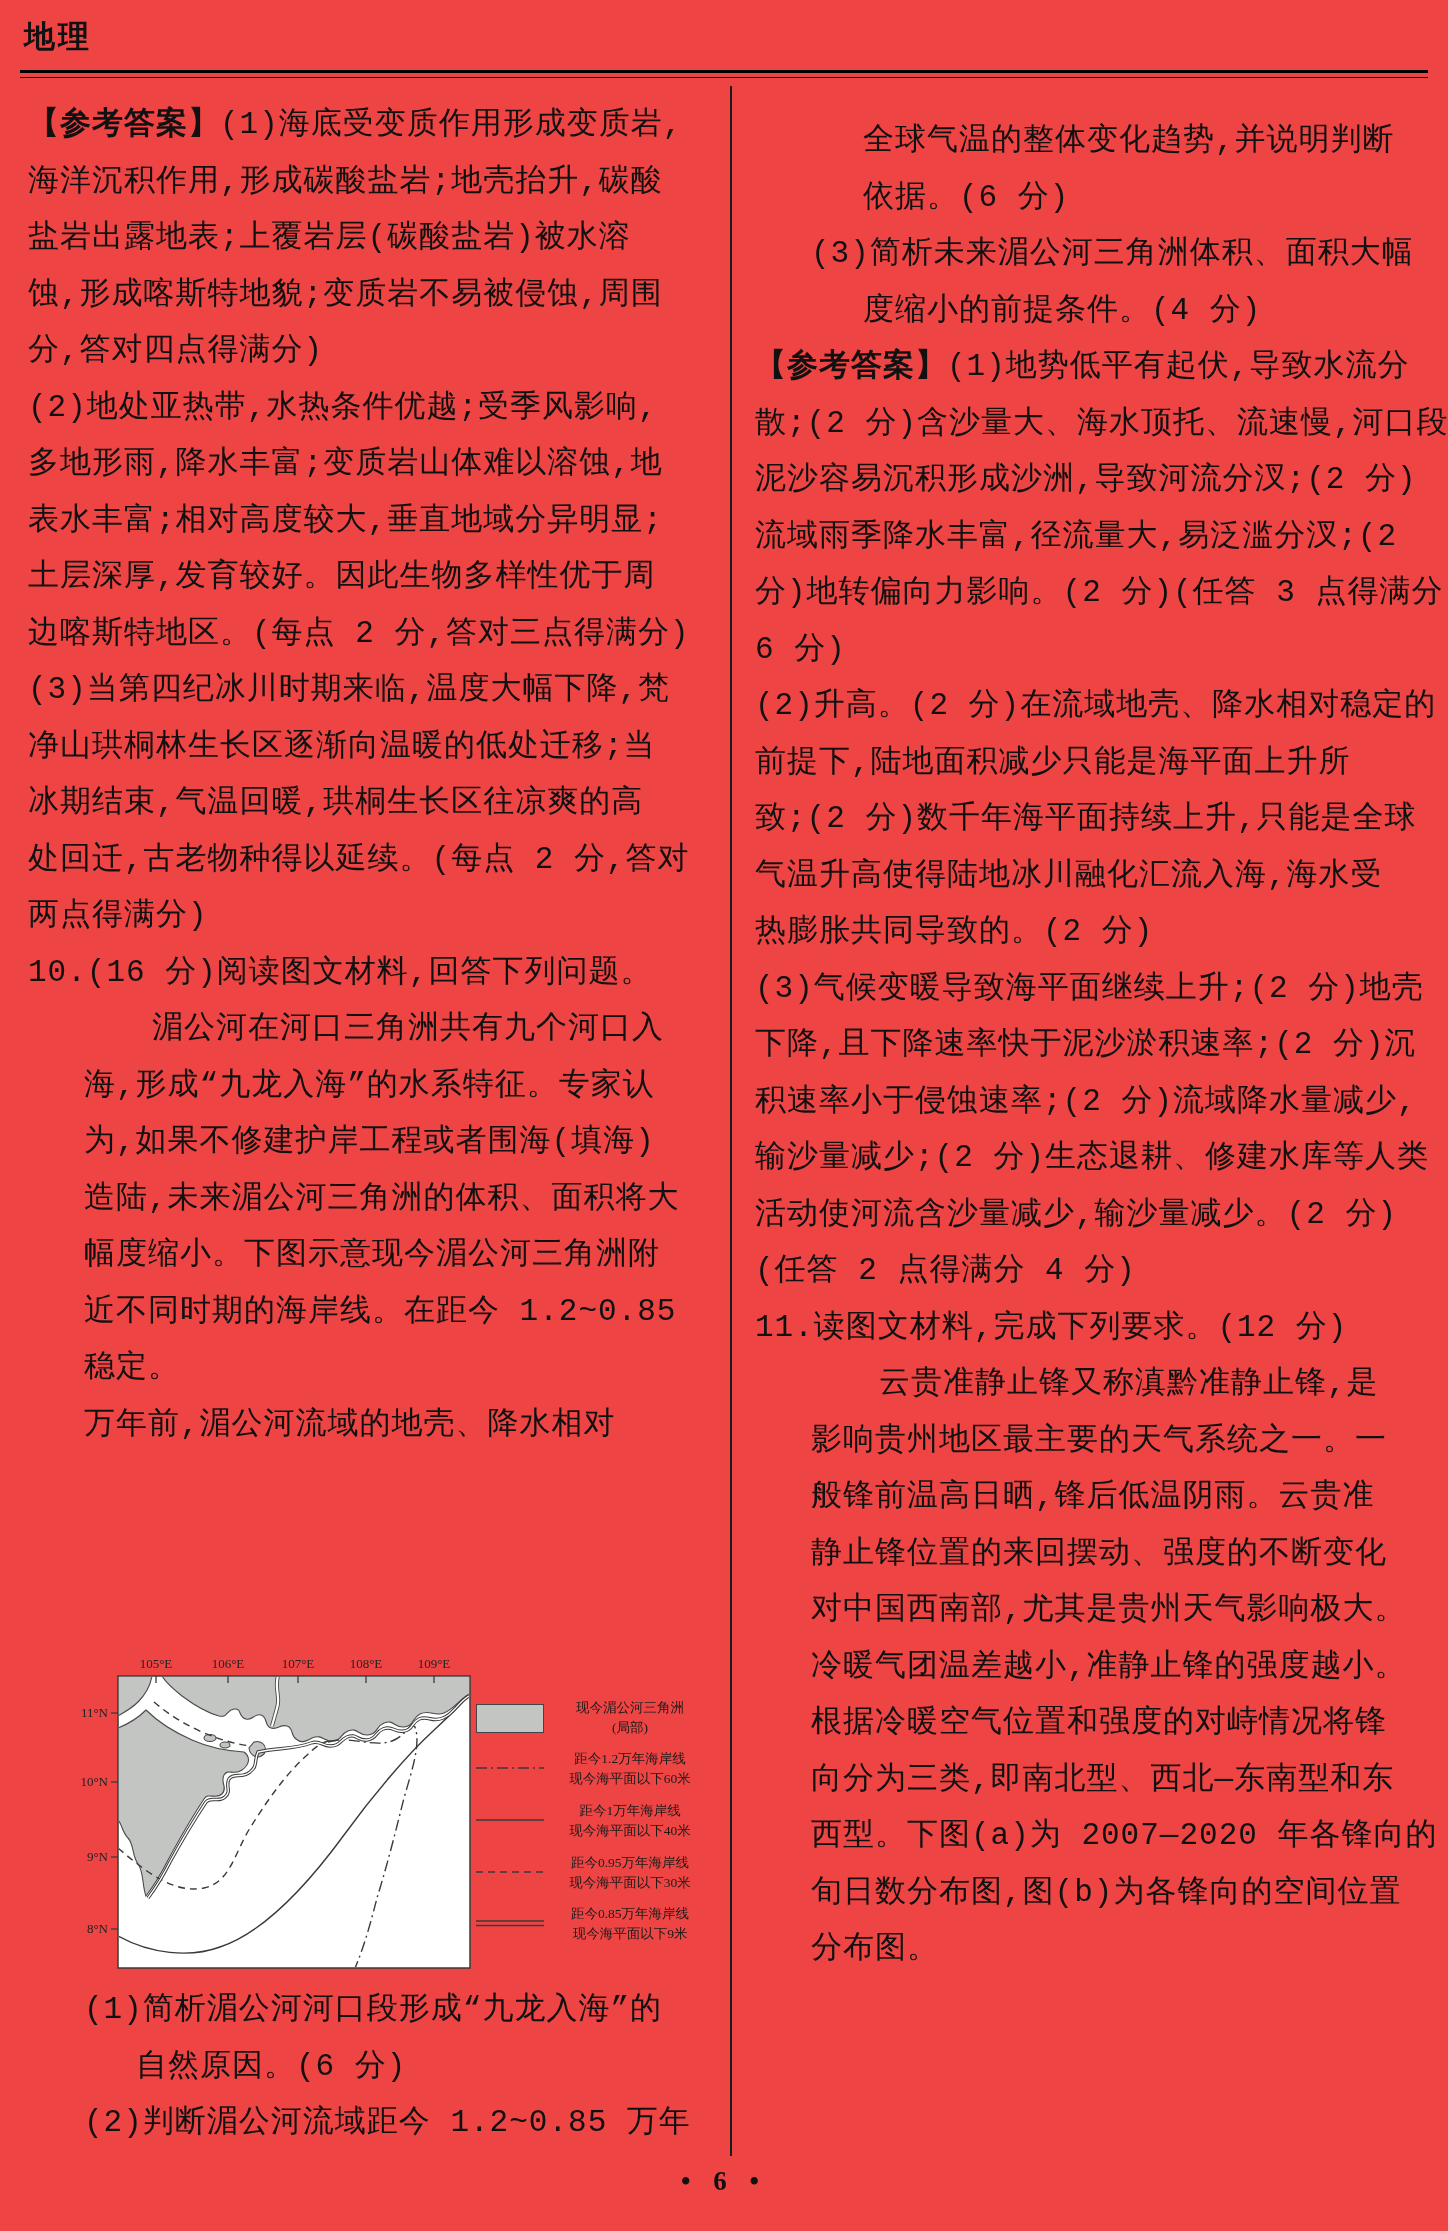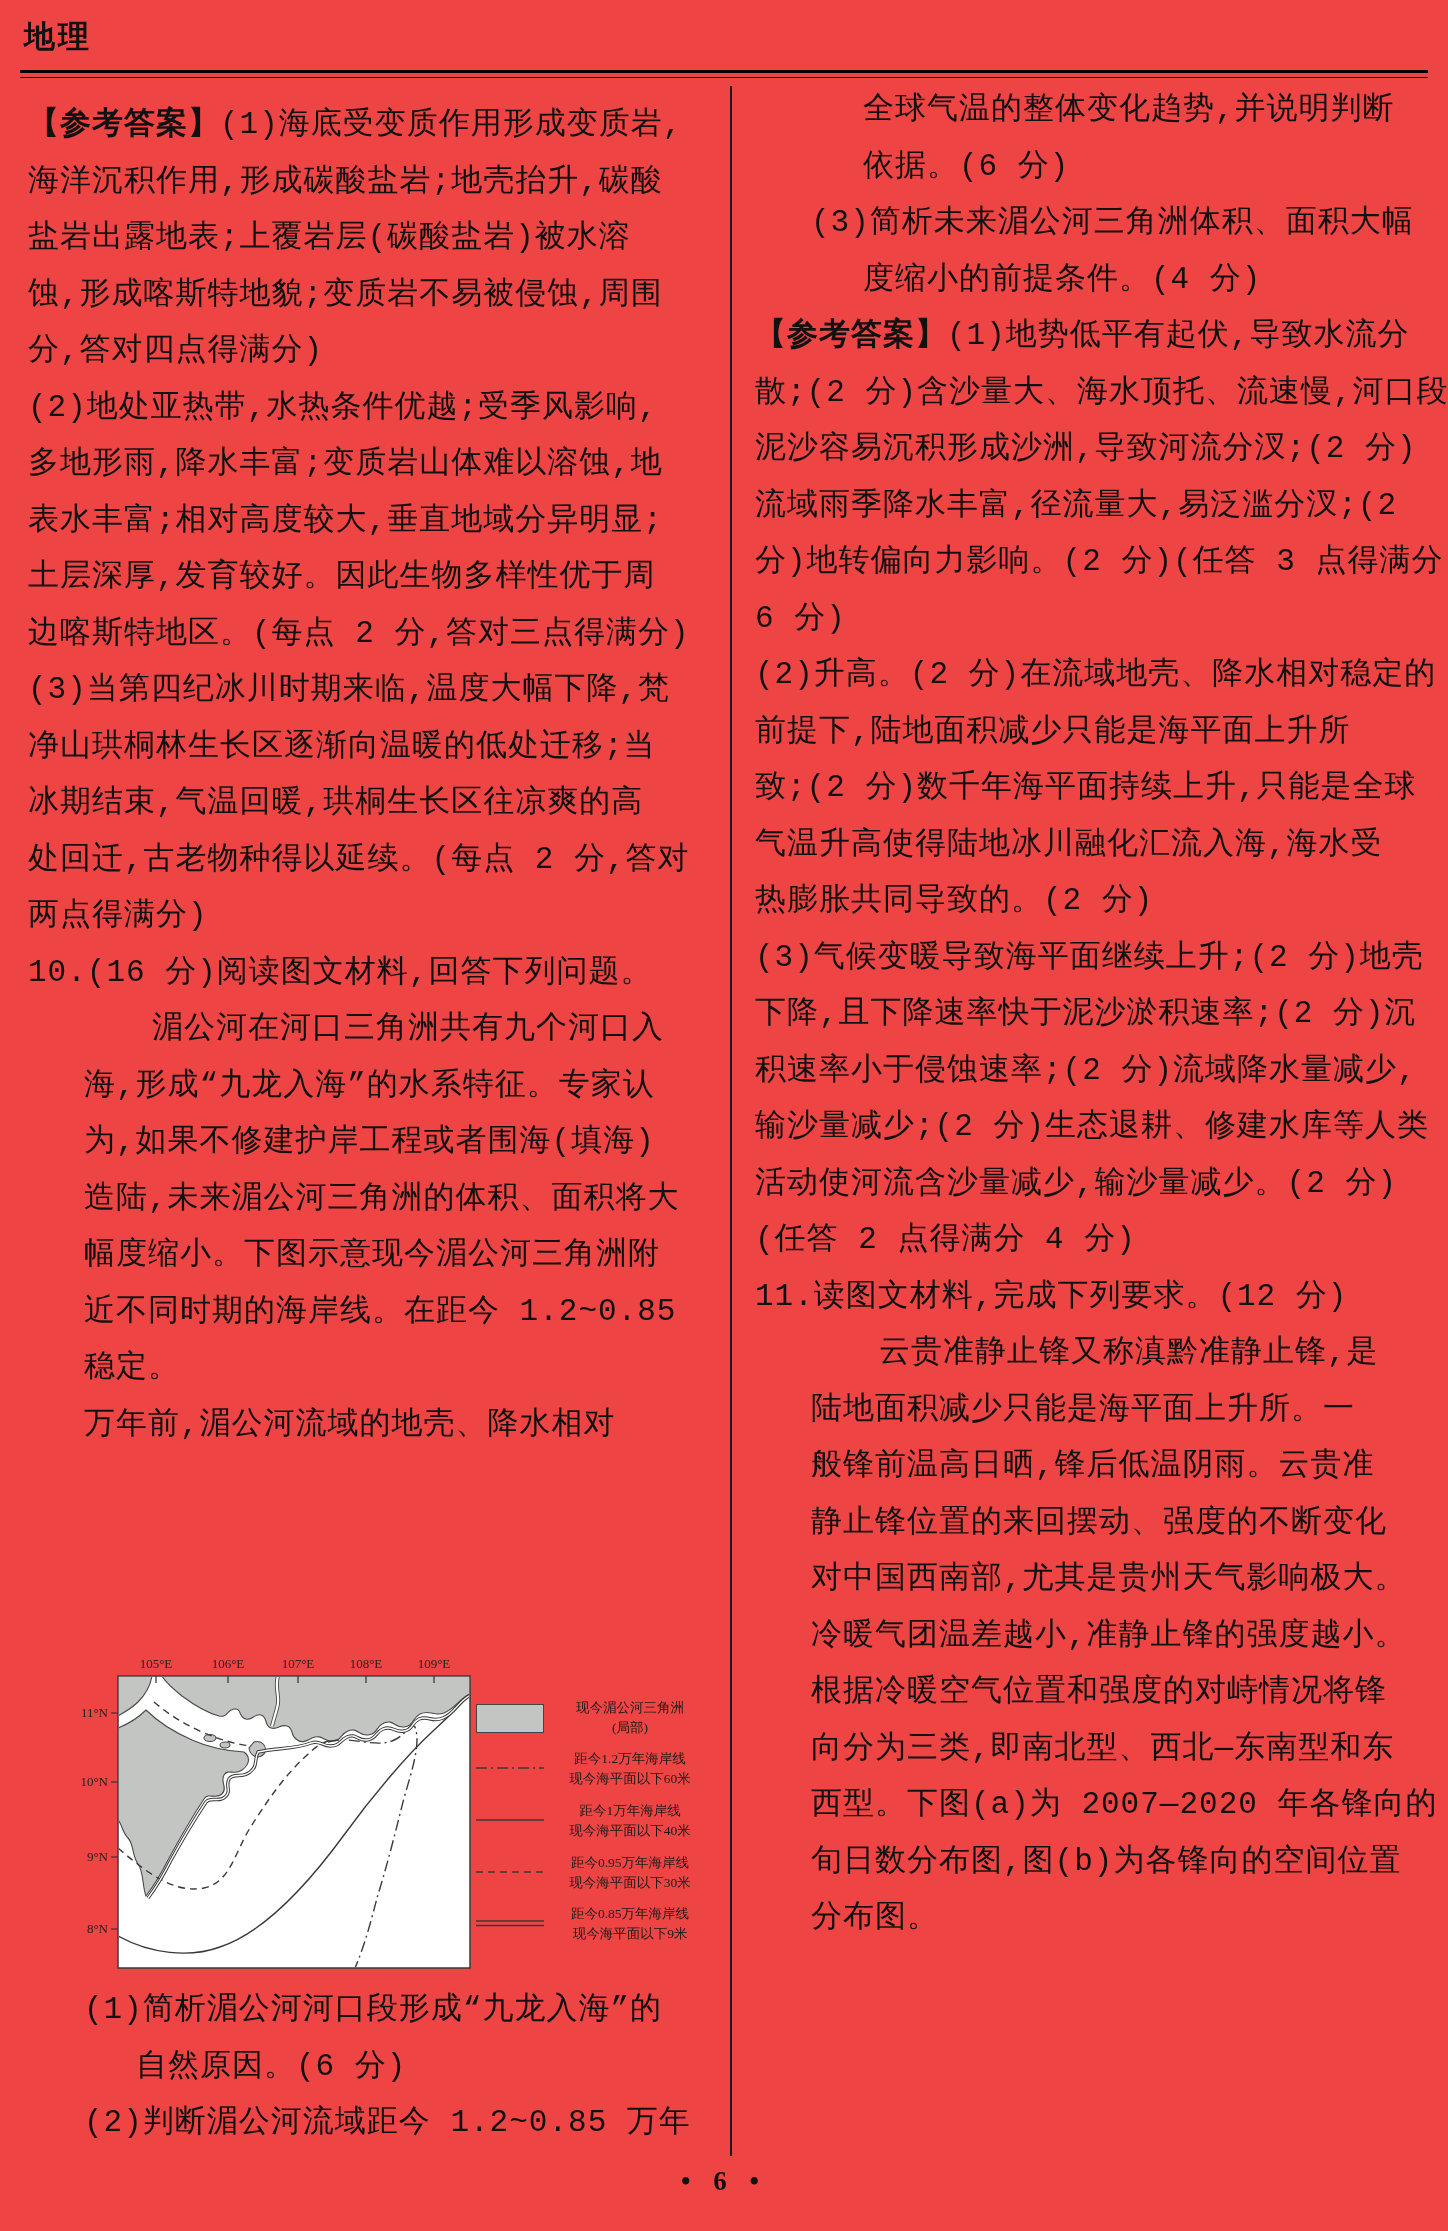--- a/index.html
+++ b/index.html
@@ -191,21 +191,21 @@
         </div>
       </div>
   </div>
 
   <div class="col" style="left:28px;top:1982px">
       <div class="tline" style="padding-left: 56px;">(1)简析湄公河河口段形成“九龙入海”的</div>
       <div class="tline" style="padding-left: 108px;">自然原因。(6 分)</div>
       <div class="tline" style="padding-left: 56px;">(2)判断湄公河流域距今 1.2~0.85 万年</div>
     </div>
 
-  <div class="col" style="left:755px;top:82px">
+  <div class="col" style="left:755px;top:113px">
       <div class="tline" style="padding-left: 108px;">全球气温的整体变化趋势,并说明判断</div>
       <div class="tline" style="padding-left: 108px;">依据。(6 分)</div>
       <div class="tline" style="padding-left: 56px;">(3)简析未来湄公河三角洲体积、面积大幅</div>
       <div class="tline" style="padding-left: 108px;">度缩小的前提条件。(4 分)</div>
       <div class="tline" style="padding-left: 0px;"><b>【参考答案】</b>(1)地势低平有起伏,导致水流分</div>
       <div class="tline" style="padding-left: 0px;">散;(2 分)含沙量大、海水顶托、流速慢,河口段</div>
       <div class="tline" style="padding-left: 0px;">泥沙容易沉积形成沙洲,导致河流分汊;(2 分)</div>
       <div class="tline" style="padding-left: 0px;">流域雨季降水丰富,径流量大,易泛滥分汊;(2</div>
       <div class="tline" style="padding-left: 0px;">分)地转偏向力影响。(2 分)(任答 3 点得满分</div>
       <div class="tline" style="padding-left: 0px;">6 分)</div>
@@ -215,21 +215,21 @@
       <div class="tline" style="padding-left: 0px;">气温升高使得陆地冰川融化汇流入海,海水受</div>
       <div class="tline" style="padding-left: 0px;">热膨胀共同导致的。(2 分)</div>
       <div class="tline" style="padding-left: 0px;">(3)气候变暖导致海平面继续上升;(2 分)地壳</div>
       <div class="tline" style="padding-left: 0px;">下降,且下降速率快于泥沙淤积速率;(2 分)沉</div>
       <div class="tline" style="padding-left: 0px;">积速率小于侵蚀速率;(2 分)流域降水量减少,</div>
       <div class="tline" style="padding-left: 0px;">输沙量减少;(2 分)生态退耕、修建水库等人类</div>
       <div class="tline" style="padding-left: 0px;">活动使河流含沙量减少,输沙量减少。(2 分)</div>
       <div class="tline" style="padding-left: 0px;">(任答 2 点得满分 4 分)</div>
       <div class="tline" style="padding-left: 0px;">11.读图文材料,完成下列要求。(12 分)</div>
       <div class="tline" style="padding-left: 124px;">云贵准静止锋又称滇黔准静止锋,是</div>
-      <div class="tline" style="padding-left: 56px;">陆地面积减少只能是海平面上升所。一</div>
+      <div class="tline" style="padding-left: 56px;">影响贵州地区最主要的天气系统之一。一</div>
       <div class="tline" style="padding-left: 56px;">般锋前温高日晒,锋后低温阴雨。云贵准</div>
       <div class="tline" style="padding-left: 56px;">静止锋位置的来回摆动、强度的不断变化</div>
       <div class="tline" style="padding-left: 56px;">对中国西南部,尤其是贵州天气影响极大。</div>
       <div class="tline" style="padding-left: 56px;">冷暖气团温差越小,准静止锋的强度越小。</div>
       <div class="tline" style="padding-left: 56px;">根据冷暖空气位置和强度的对峙情况将锋</div>
       <div class="tline" style="padding-left: 56px;">向分为三类,即南北型、西北—东南型和东</div>
       <div class="tline" style="padding-left: 56px;">西型。下图(a)为 2007—2020 年各锋向的</div>
       <div class="tline" style="padding-left: 56px;">旬日数分布图,图(b)为各锋向的空间位置</div>
       <div class="tline" style="padding-left: 56px;">分布图。</div>
     </div>

